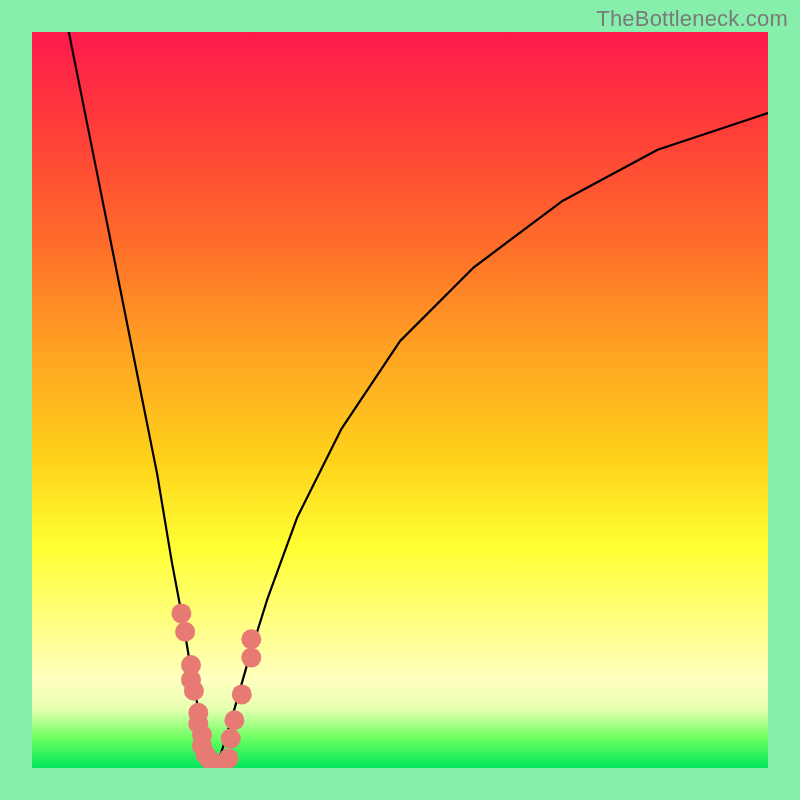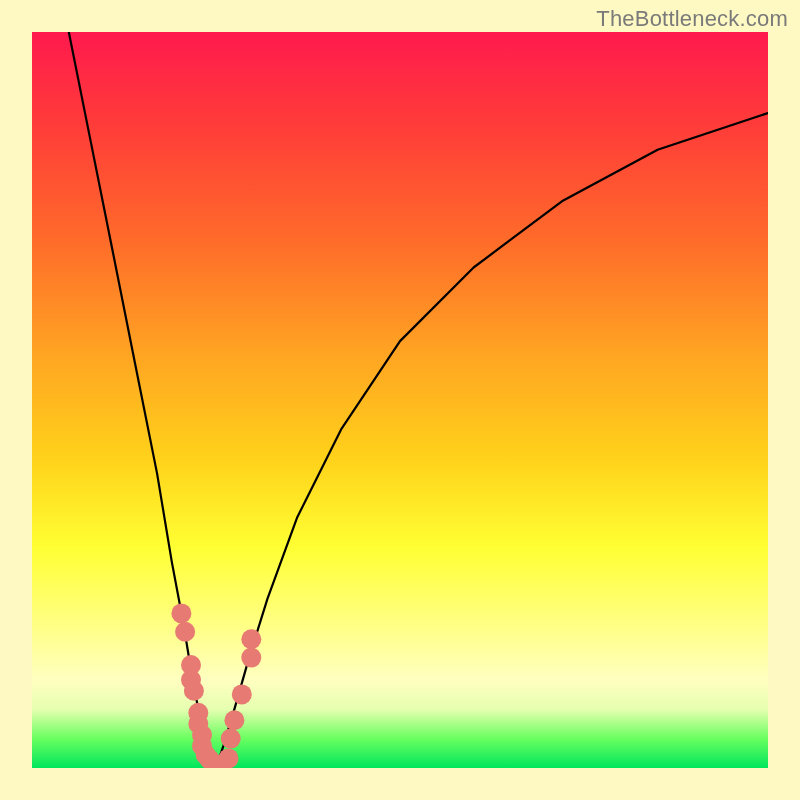--- a/index.html
+++ b/index.html
@@ -7,21 +7,21 @@
     padding: 0;
     width: 800px;
     height: 800px;
     overflow: hidden;
     background: #000;
     font-family: Arial, Helvetica, sans-serif;
   }
   .frame {
     position: absolute;
     inset: 0;
-    background: #fef9c3;
+    background: #86efac;
   }
   .plot {
     position: absolute;
     left: 32px;
     top: 32px;
     width: 736px;
     height: 736px;
     
     background: linear-gradient(to bottom,
       #ff1a4d 0%,

